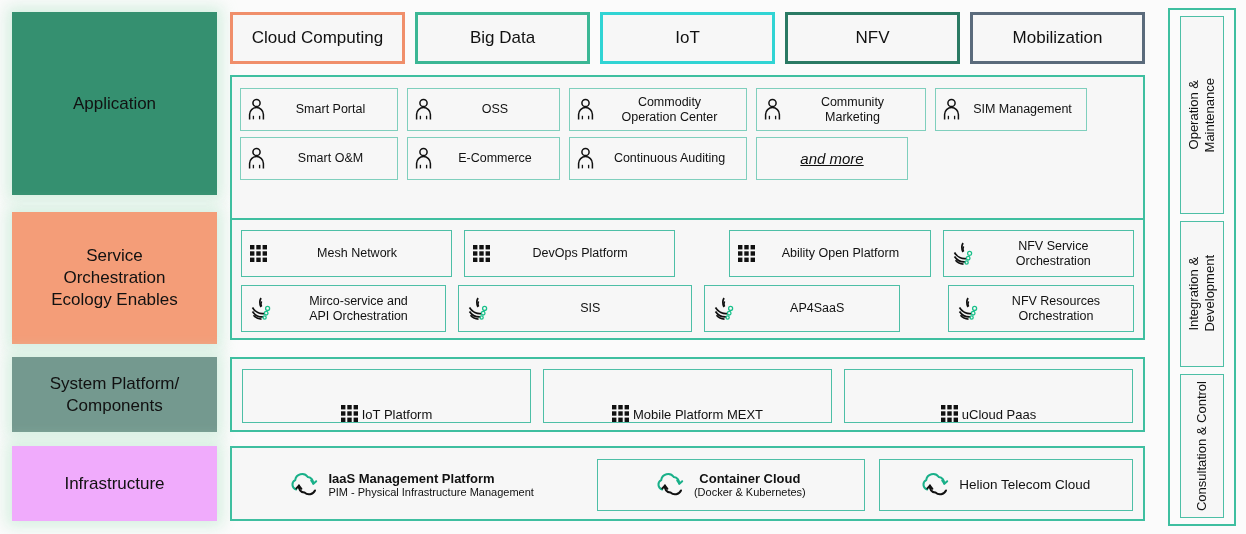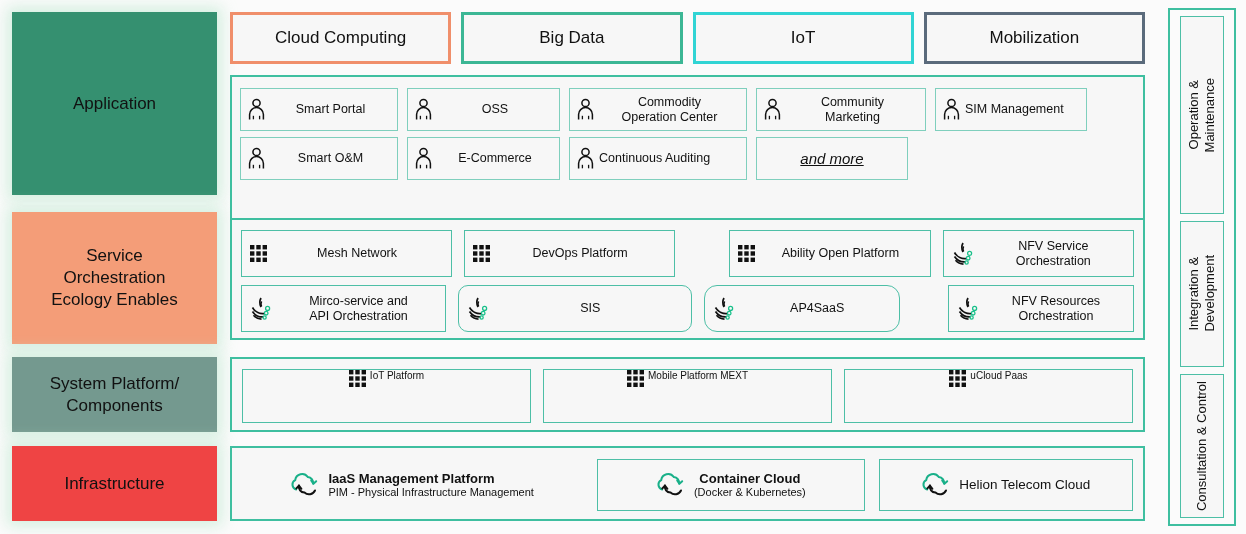--- a/index.html
+++ b/index.html
@@ -18,21 +18,21 @@
     display:flex;align-items:center;justify-content:center;
     text-align:center;
     color:#111;
     font-size:17px;
     line-height:1.28;
     box-shadow:0 0 14px 5px rgba(200,235,215,.75);
   }
   .layer-label.app{left:12px;top:12px;width:205px;height:183px;background:#359070;}
   .layer-label.svc{left:12px;top:212px;width:205px;height:132px;background:#f49d78;}
   .layer-label.sys{left:12px;top:357px;width:205px;height:75px;background:#74998f;}
-  .layer-label.inf{left:12px;top:446px;width:205px;height:75px;background:#ef4444;}
+  .layer-label.inf{left:12px;top:446px;width:205px;height:75px;background:#f0abfc;}
 
   
   .outer{
     position:absolute;
     background:#f7f7f7;
     border:2px solid #3fbfa0;
     box-sizing:border-box;
   }
 
   
@@ -58,42 +58,42 @@
     background:#f7f7f7;
     border:1px solid #7fcfbd;
     box-sizing:border-box;
     display:flex;align-items:center;
     font-size:12.5px;
     color:#111;
     padding:0 6px;
     position:relative;
   }
   .cell .lbl{flex:1;text-align:center;line-height:1.18;}
-  .cell.tight .lbl{text-align:left;}
+  .cell.tight .lbl{text-align:center;}
   .cell.italic .lbl{font-style:italic;text-decoration:underline;font-size:15px;}
 
   
   .ico{flex:0 0 auto;display:block;margin-right:4px;}
 
   
   .svc-panel{left:230px;top:218px;width:915px;height:122px;}
   .svc-grid{position:absolute;left:9px;top:10px;right:9px;display:flex;flex-direction:column;gap:8px;}
   .svc-row{display:flex;gap:12px;height:47px;}
   .scell{
     background:#f7f7f7;border:1px solid #4dbfa6;box-sizing:border-box;
     display:flex;align-items:center;font-size:12.5px;color:#111;padding:0 8px;
   }
   .scell .lbl{flex:1;text-align:center;line-height:1.2;}
 
   
   .sys-panel{left:230px;top:357px;width:915px;height:75px;}
   .sys-grid{position:absolute;left:10px;top:10px;right:10px;display:flex;gap:12px;height:54px;}
   .sys-cell{
     flex:1;background:#f7f7f7;border:1px solid #4dbfa6;box-sizing:border-box;
-    display:flex;align-items:flex-start;justify-content:center;font-size:10px;color:#111;
+    display:flex;align-items:flex-end;justify-content:center;font-size:13px;color:#111;
   }
 
   
   .inf-panel{left:230px;top:446px;width:915px;height:75px;}
   .inf-grid{position:absolute;left:10px;top:11px;right:10px;display:flex;gap:14px;height:52px;}
   .inf-cell{
     background:#f7f7f7;box-sizing:border-box;
     display:flex;align-items:center;justify-content:center;gap:7px;
     font-size:13px;color:#111;
   }
@@ -143,20 +143,23 @@
 
   <div class="tabrow" id="tabrow">
       <div class="tab" style="border-color: rgb(240, 143, 107);">
         <span>Cloud Computing</span>
       </div>
       <div class="tab" style="border-color: rgb(60, 183, 149);">
         <span>Big Data</span>
       </div>
       <div class="tab" style="border-color: rgb(49, 212, 212);">
         <span>IoT</span>
+      </div>
+      <div class="tab" style="border-color: rgb(43, 122, 100);">
+        <span>NFV</span>
       </div>
       <div class="tab" style="border-color: rgb(91, 107, 124);">
         <span>Mobilization</span>
       </div>
     </div>
 
   <div class="outer app-panel">
     <div class="app-grid" id="appgrid">
         <div class="app-row">
           <div class="cell" style="width: 158px;">
@@ -310,34 +313,34 @@
     <path d="M2.5 11.5 A12 12 0 0 0 15 17.4" fill="none" stroke="#111" stroke-width="1.7"></path>
     <path d="M2.5 15.5 A12 12 0 0 0 13.5 20.9" fill="none" stroke="#111" stroke-width="1.7"></path>
     <path d="M3.5 19.3 A11 11 0 0 0 11.5 23.2" fill="none" stroke="#111" stroke-width="1.7"></path>
     <circle cx="17.6" cy="12.4" r="2" fill="none" stroke="#19c08a" stroke-width="1.3"></circle>
     <circle cx="16.2" cy="17.2" r="1.8" fill="none" stroke="#19c08a" stroke-width="1.3"></circle>
     <circle cx="14.6" cy="21.5" r="1.6" fill="none" stroke="#19c08a" stroke-width="1.3"></circle>
   </svg>
             <span class="lbl" style="white-space: pre-line;">Mirco-service and
 API Orchestration</span>
           </div>
-          <div class="scell" style="width: 246px; border-radius: 10px;">
+          <div class="scell" style="width: 246px;">
             <svg class="ico" width="26" height="25" viewBox="0 0 26 25">
     <path d="M11 2 A9.5 9.5 0 0 0 11 11" fill="none" stroke="#111" stroke-width="1.7"></path>
     <path d="M11.5 5.3 A6 6 0 0 0 11.5 10.5" fill="none" stroke="#111" stroke-width="1.7"></path>
     <path d="M2.5 11.5 A12 12 0 0 0 15 17.4" fill="none" stroke="#111" stroke-width="1.7"></path>
     <path d="M2.5 15.5 A12 12 0 0 0 13.5 20.9" fill="none" stroke="#111" stroke-width="1.7"></path>
     <path d="M3.5 19.3 A11 11 0 0 0 11.5 23.2" fill="none" stroke="#111" stroke-width="1.7"></path>
     <circle cx="17.6" cy="12.4" r="2" fill="none" stroke="#19c08a" stroke-width="1.3"></circle>
     <circle cx="16.2" cy="17.2" r="1.8" fill="none" stroke="#19c08a" stroke-width="1.3"></circle>
     <circle cx="14.6" cy="21.5" r="1.6" fill="none" stroke="#19c08a" stroke-width="1.3"></circle>
   </svg>
             <span class="lbl" style="white-space: pre-line;">SIS</span>
           </div>
-          <div class="scell" style="width: 205px; border-radius: 13px;">
+          <div class="scell" style="width: 205px;">
             <svg class="ico" width="26" height="25" viewBox="0 0 26 25">
     <path d="M11 2 A9.5 9.5 0 0 0 11 11" fill="none" stroke="#111" stroke-width="1.7"></path>
     <path d="M11.5 5.3 A6 6 0 0 0 11.5 10.5" fill="none" stroke="#111" stroke-width="1.7"></path>
     <path d="M2.5 11.5 A12 12 0 0 0 15 17.4" fill="none" stroke="#111" stroke-width="1.7"></path>
     <path d="M2.5 15.5 A12 12 0 0 0 13.5 20.9" fill="none" stroke="#111" stroke-width="1.7"></path>
     <path d="M3.5 19.3 A11 11 0 0 0 11.5 23.2" fill="none" stroke="#111" stroke-width="1.7"></path>
     <circle cx="17.6" cy="12.4" r="2" fill="none" stroke="#19c08a" stroke-width="1.3"></circle>
     <circle cx="16.2" cy="17.2" r="1.8" fill="none" stroke="#19c08a" stroke-width="1.3"></circle>
     <circle cx="14.6" cy="21.5" r="1.6" fill="none" stroke="#19c08a" stroke-width="1.3"></circle>
   </svg>

